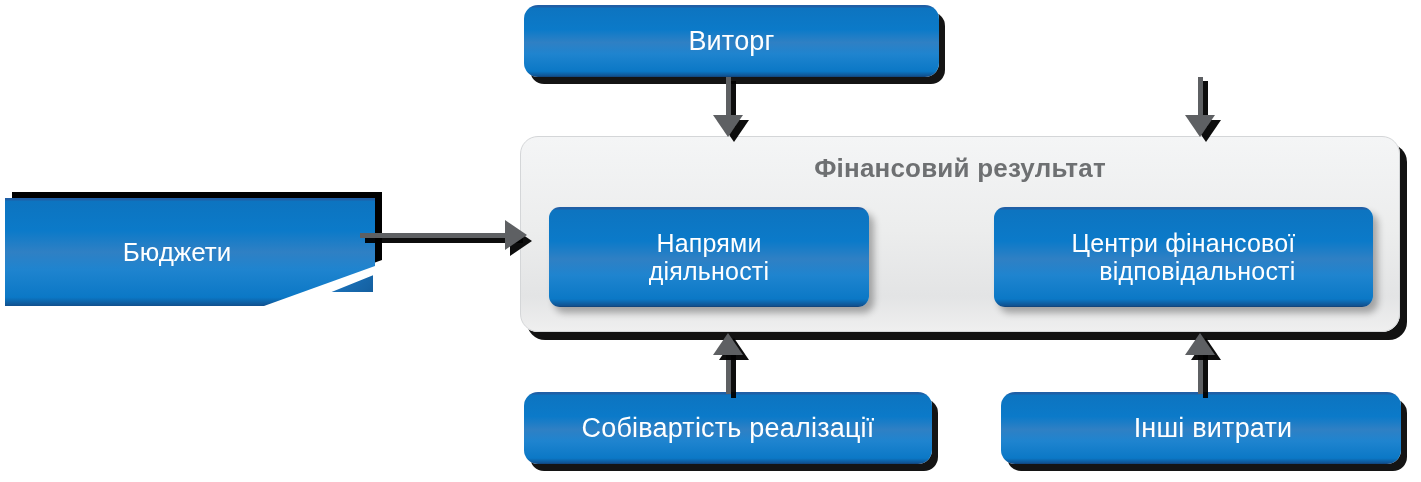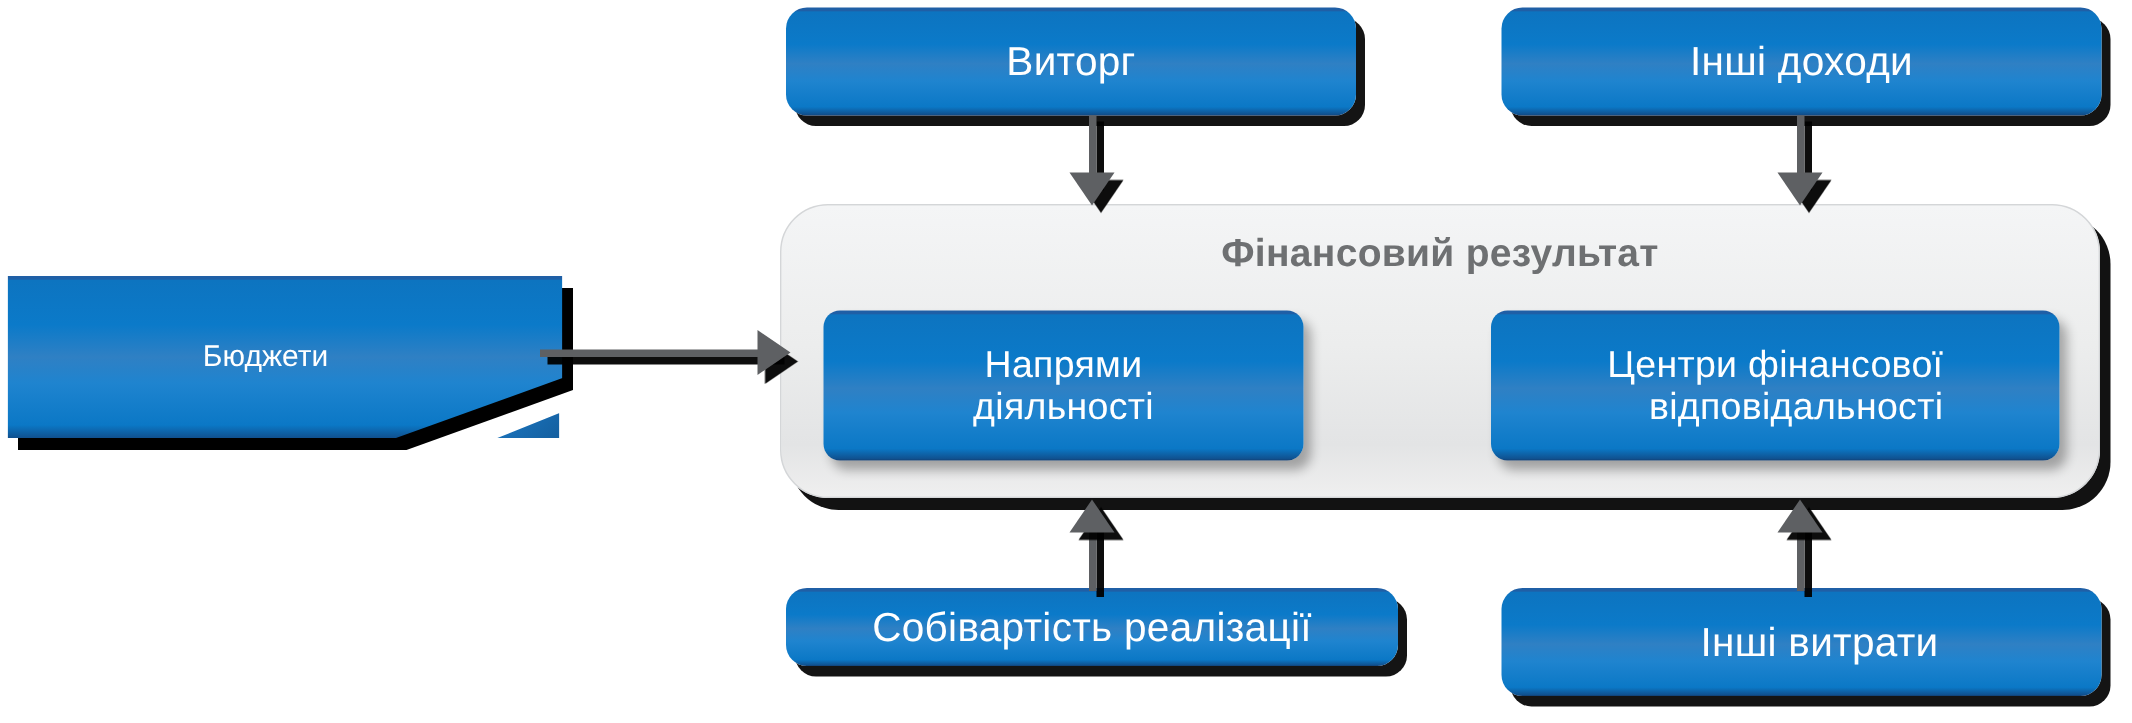--- a/index.html
+++ b/index.html
@@ -49,21 +49,21 @@
   }
 
   
   #fin-container {
     position: absolute;
     left: 520px;
     top: 136px;
     width: 880px;
     height: 196px;
     box-sizing: border-box;
-    border-radius: 32px;
+    border-radius: 18px;
     background: linear-gradient(to bottom, #f4f5f6 0%, #eceded 48%, #e3e4e5 82%, #efefef 100%);
     border: 1px solid #d4d6d8;
     box-shadow: 7px 8px 0 rgba(0,0,0,0.93);
   }
   #fin-title {
     position: absolute;
     left: 0;
     right: 0;
     top: 16px;
     text-align: center;
@@ -94,40 +94,40 @@
     top: 8px;
     width: 100%;
     height: 100%;
     background: #000000;
     -webkit-clip-path: polygon(0 0, 100% 0, 100% 63%, 70% 100%, 0 100%);
     clip-path: polygon(0 0, 100% 0, 100% 63%, 70% 100%, 0 100%);
   }
   #budget-shape .doc-body {
     position: absolute;
     left: 0;
-    top: 0;
+    top: 14px;
     width: 100%;
     height: 100%;
     background:
       linear-gradient(to bottom,
         #1f5fa6 0px,
         #1f5fa6 2px,
         #0d74c0 3px,
         #0b7ac9 30%,
         #2f80c4 50%,
         #1f84cf 66%,
         #0b78c6 92%,
         #10508e 100%);
     -webkit-clip-path: polygon(0 0, 100% 0, 100% 63%, 70% 100%, 0 100%);
     clip-path: polygon(0 0, 100% 0, 100% 63%, 70% 100%, 0 100%);
     display: flex;
     align-items: center;
     justify-content: center;
     color: #fff;
-    font-size: 20px;
+    font-size: 26px;
   }
   #budget-shape .doc-foldline {
     position: absolute;
     right: 2px;
     bottom: 0px;
     width: 112px;
     height: 44px;
     -webkit-clip-path: polygon(100% 0, 100% 62%, 63% 100%, 100% 100%);
     clip-path: polygon(100% 0, 100% 62%, 63% 100%, 100% 100%);
     background: linear-gradient(135deg, #2a86d4 0%, #1d79c4 60%, #145f9f 100%);
@@ -177,27 +177,24 @@
     border-bottom: 15px solid transparent;
     border-left: 22px solid #5e6063;
     filter: drop-shadow(5px 6px 0 rgba(0,0,0,0.95));
   }
 </style>
 </head>
 <body>
 
 <div id="canvas">
 
-  <div class="blue-box" id="box-revenue" style="left:524px; top:5px; width:380px; height:72px; font-size:27px;">
+  <div class="blue-box" id="box-revenue" style="left:524px; top:5px; width:415px; height:72px; font-size:27px;">
     <span class="label">Виторг</span>
   </div>
 
-  <div class="blue-box" id="box-other-income" style="left:1001px; top:5px; width:400px; height:72px; font-size:27px;">
-    <span class="label">Інші доходи</span>
-  </div>
 
   <div id="budget-shape">
     <div class="doc-shadow"></div>
     <div class="doc-body">
       <span id="budget-label">Бюджети</span>
     </div>
     <div class="doc-foldline"></div>
   </div>
 
   <div id="fin-container">
@@ -207,21 +204,21 @@
       <span class="label">Напрями
 діяльності</span>
     </div>
 
     <div class="blue-box inner-box" id="box-cfr" style="left:473px; top:70px; width:379px; height:100px;text-align:right;">
       <span class="label">Центри фінансової
 відповідальності</span>
     </div>
   </div>
 
-  <div class="blue-box" id="box-cost-of-sales" style="left:524px; top:392px; width:408px; height:52px; font-size:27px;">
+  <div class="blue-box" id="box-cost-of-sales" style="left:524px; top:392px; width:408px; height:72px; font-size:27px;">
     <span class="label">Собівартість реалізації</span>
   </div>
 
   <div class="blue-box" id="box-other-expenses" style="left:1001px; top:392px; width:400px; height:72px; font-size:27px;padding-left:24px;">
     <span class="label">Інші витрати</span>
   </div>
 
   <div class="conn">
     <div class="vline" style="left:726px; top:77px; height:46px;"></div>
     <div class="arrow-down" style="left:713px; top:115px;"></div>

